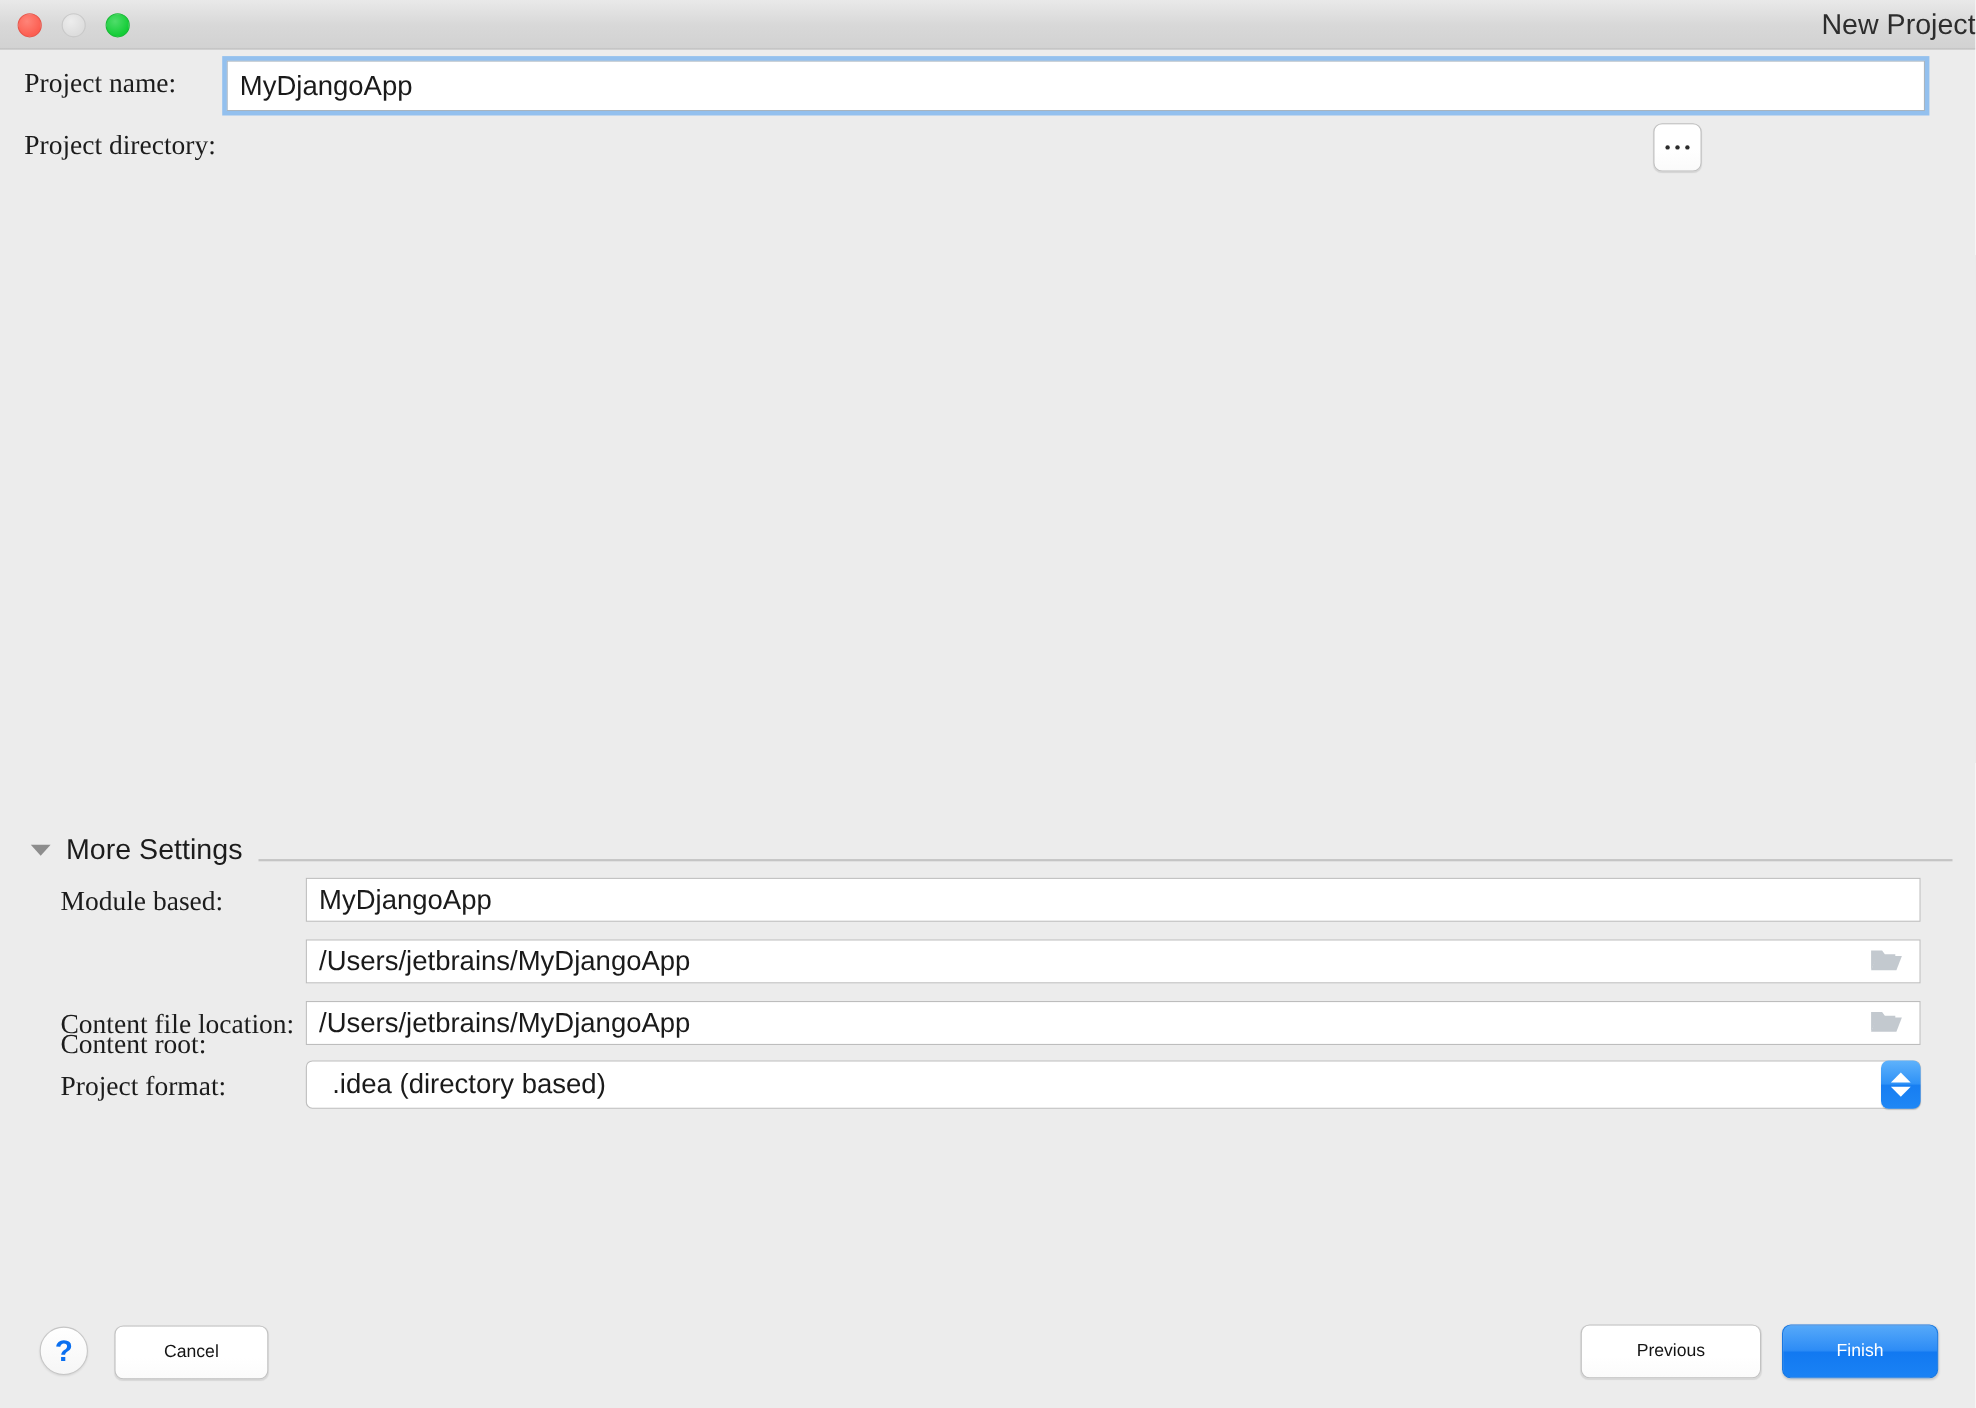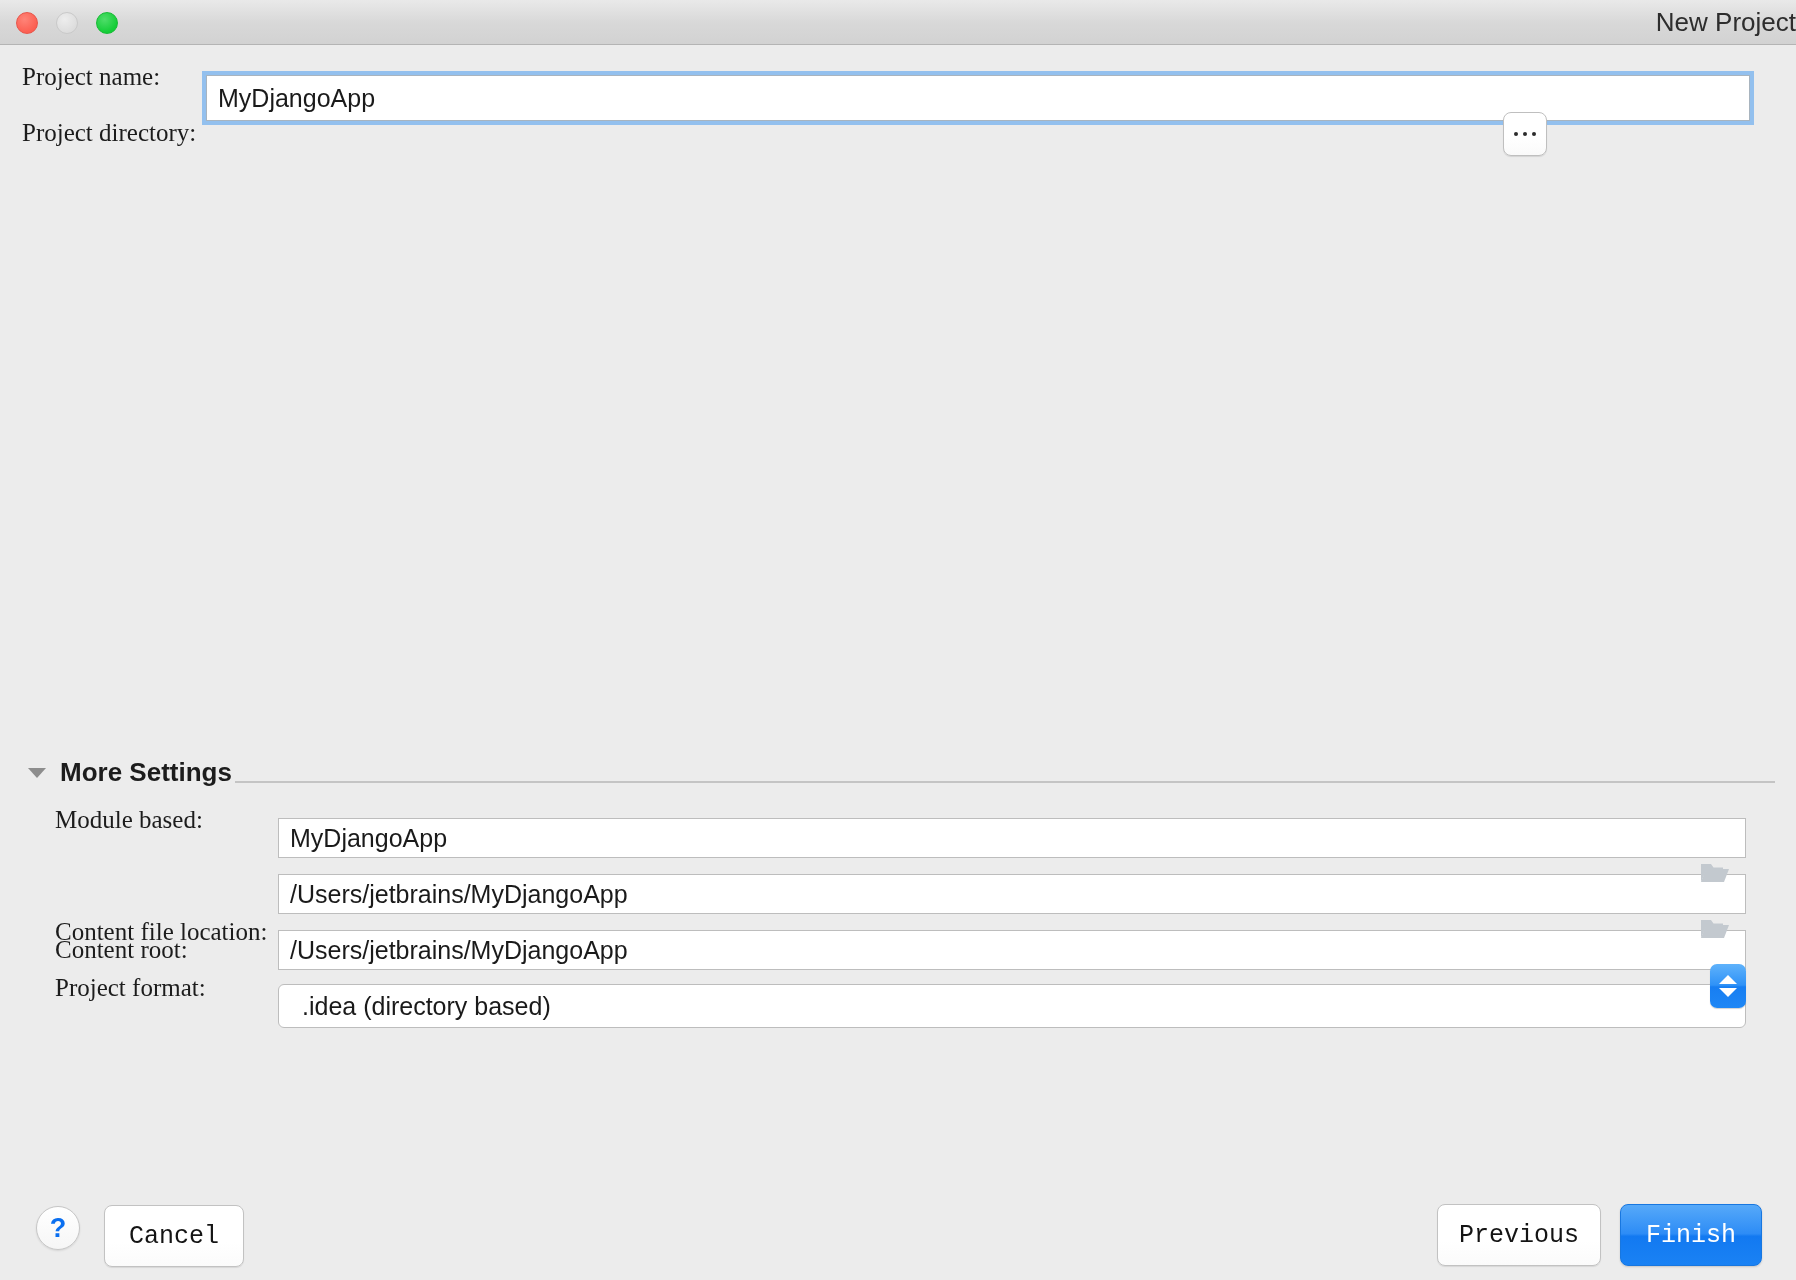--- a/index.html
+++ b/index.html
@@ -63,21 +63,20 @@
   .field {
     position: absolute;
     background: #ffffff;
     border: 1px solid #bdbdbd;
     box-sizing: border-box;
     display: flex;
     align-items: center;
     font-size: 25px;
     color: #1a1a1a;
     padding-left: 11px;
-    margin-top: 20px;
   }
   .field.focused {
     border: 1px solid #a8b4bf;
     outline: 4px solid #93c0ee;
     outline-offset: 0px;
     box-shadow: 0 0 0 1px #7fb3ea;
   }
   .field-text {
     white-space: nowrap;
     overflow: hidden;
@@ -171,28 +170,27 @@
     display: flex;
     align-items: center;
     justify-content: center;
     font-size: 27px;
     color: #0a6ff0;
     font-weight: bold;
     box-shadow: 0 1px 2px rgba(0,0,0,0.10);
   }
   .btn {
     position: absolute;
-    height: 62px;
+    height: 49px;
     border-radius: 8px;
     box-sizing: border-box;
     display: flex;
     align-items: center;
     justify-content: center;
-    font-size: 25px;
-    font-family: Liberation Mono, monospace;
+    font-size: 16px;
   }
   .btn.plain {
     background: linear-gradient(to bottom, #ffffff 0%, #ffffff 60%, #fbfbfb 100%);
     border: 1px solid #c2c2c2;
     color: #141414;
     box-shadow: 0 1px 1px rgba(0,0,0,0.09);
   }
   .btn.primary {
     background: linear-gradient(to bottom, #56a9f9 0%, #2d8cf6 48%, #1279f1 52%, #1a82f4 100%);
     border: 1px solid #1877e0;
@@ -222,21 +220,21 @@
 
   <div class="row-label" style="left:22px; top:119px;">Project directory:</div>
 
 
   <div class="browse-btn" style="left:1503px; top:112px;">
     <span class="dot"></span>
     <span class="dot"></span>
     <span class="dot"></span>
   </div>
 
-  <div class="ms-header" style="left:28px; top:757px;font-weight:bold;">
+  <div class="ms-header" style="left:28px; top:757px;">
     <span class="tri"></span>
     <span class="ms-title">More Settings</span>
   </div>
   <div class="ms-rule" style="left:235px; top:781px; width:1540px;"></div>
 
   <div class="row-label" style="left:55px; top:806px;">Module based:</div>
   <div class="field" style="left:278px; top:798px; width:1468px; height:40px;">
     <span class="field-text">MyDjangoApp</span>
   </div>
 

